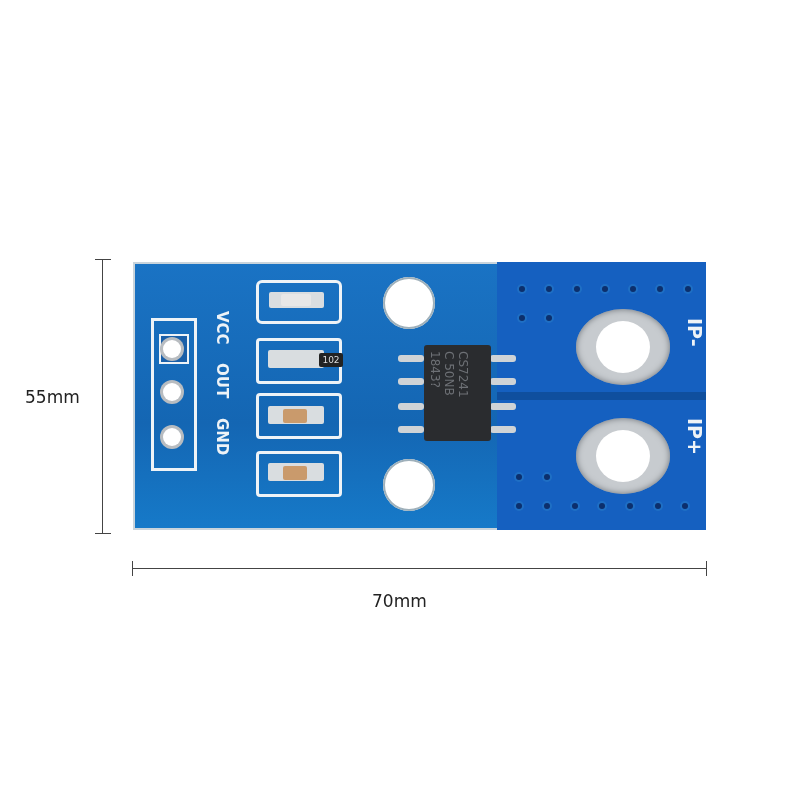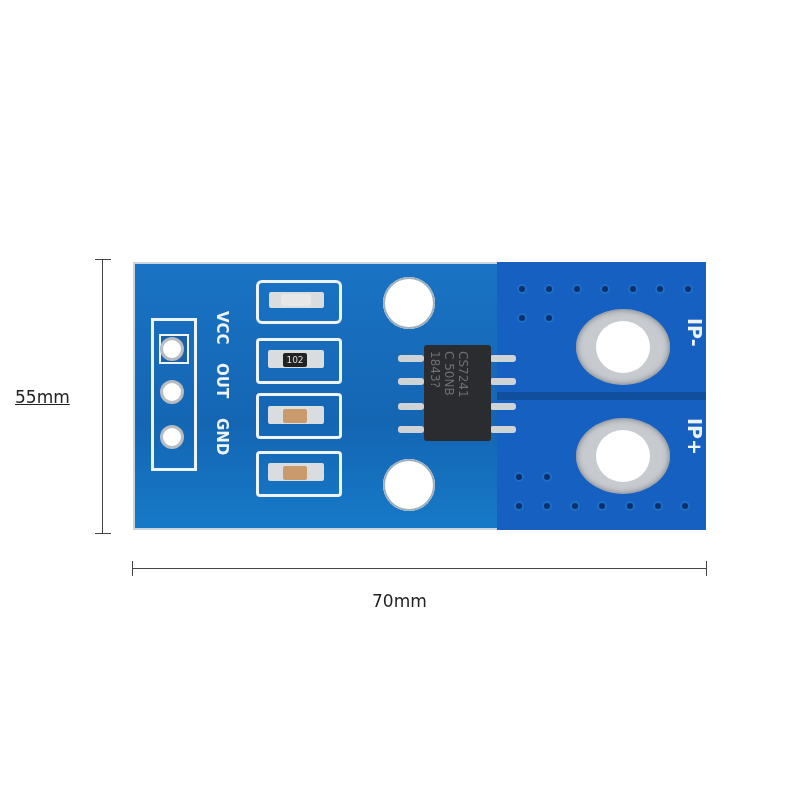--- a/index.html
+++ b/index.html
@@ -38,31 +38,31 @@
   .chip-text { position:absolute; left:40px; top:6px; color:#6d7075; font-size:12px;
                transform:rotate(90deg); transform-origin:left top; white-space:nowrap; line-height:14px; }
   .lead { position:absolute; width:26px; height:7px; background:#cfd3d6; border-radius:3px; }
 
   .via { position:absolute; width:6px; height:6px; border-radius:50%; background:#0c2f6c;
          box-shadow:0 0 0 2px #1f6fc4; }
   .ip-label { position:absolute; color:#eef3f7; font-weight:bold; font-size:19px;
               transform:rotate(90deg); transform-origin:left top; white-space:nowrap; }
 
   .res-body { position:absolute; background:#222; color:#ddd; font-size:9px;
-              text-align:center; line-height:14px; border-radius:2px; }
+              text-align:center; line-height:14px; border-radius:2px;margin-left:36px; }
   .cap-body { position:absolute; background:#c99a6c; border-radius:2px; }
   .led-body { position:absolute; background:#e7e7e7; border-radius:2px; }
 </style>
 </head>
 <body>
 
 <div class="dim-v"></div>
 <div class="dim-v-cap" style="top:259px"></div>
 <div class="dim-v-cap" style="top:533px"></div>
-<div class="dim-label" style="left:15px; top:387px;text-decoration:underline;">55mm</div>
+<div class="dim-label" style="left:25px; top:387px;">55mm</div>
 
 <div class="dim-h"></div>
 <div class="dim-h-cap" style="left:132px"></div>
 <div class="dim-h-cap" style="left:706px"></div>
 <div class="dim-label" style="left:372px; top:591px;">70mm</div>
 
 <div class="board"></div>
 <div class="board-right"></div>
 <div class="slot"></div>
 

